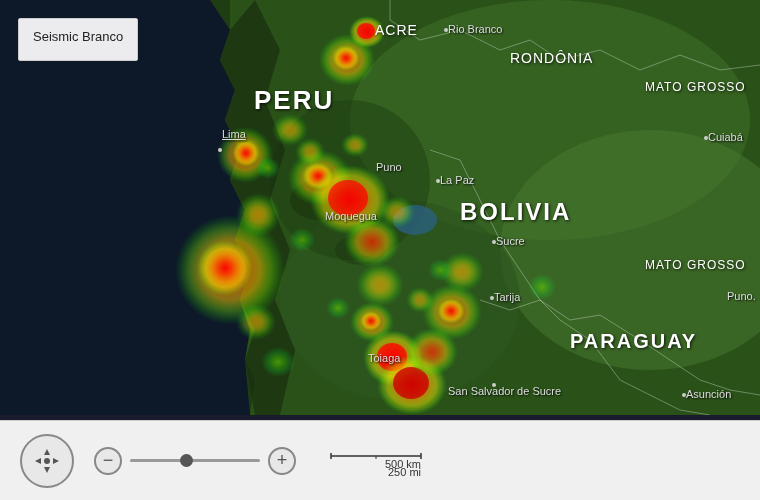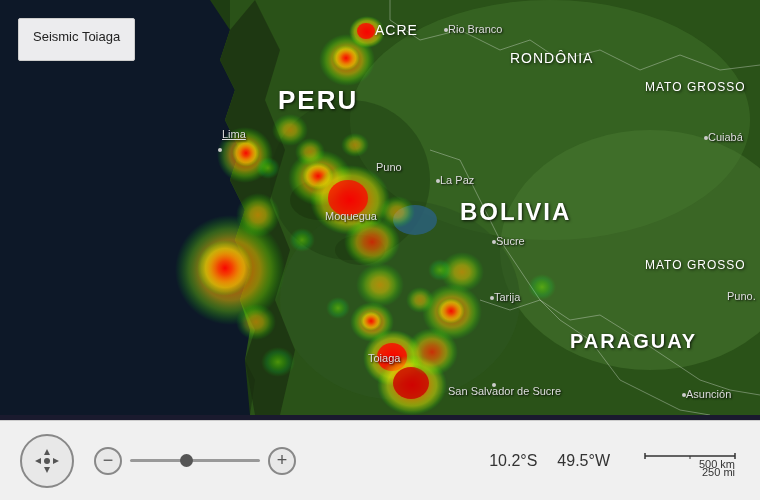--- a/index.html
+++ b/index.html
@@ -321,21 +321,21 @@
     <ellipse cx="397" cy="212" rx="18" ry="16" fill="url(#g-m)" opacity="0.7"></ellipse>
 
     <ellipse cx="268" cy="168" rx="12" ry="11" fill="url(#g-lm)" opacity="0.65"></ellipse>
     <ellipse cx="302" cy="240" rx="13" ry="12" fill="url(#g-lm)" opacity="0.6"></ellipse>
     <ellipse cx="338" cy="308" rx="12" ry="11" fill="url(#g-lm)" opacity="0.62"></ellipse>
     <ellipse cx="420" cy="300" rx="14" ry="13" fill="url(#g-m)" opacity="0.68"></ellipse>
     <ellipse cx="440" cy="270" rx="12" ry="11" fill="url(#g-lm)" opacity="0.6"></ellipse>
     <ellipse cx="355" cy="145" rx="14" ry="12" fill="url(#g-m)" opacity="0.7"></ellipse>
   </svg>
 
-  <div class="country-label" style="left:278px;top:85px;font-size:26px;">PERU</div>
+  <div class="country-label" style="left:254px;top:85px;font-size:26px;">PERU</div>
   <div class="country-label" style="left:570px;top:330px;font-size:20px;">PARAGUAY</div>
   <div class="country-label" style="left:460px;top:198px;font-size:24px;">BOLIVIA</div>
   <div class="country-label" style="left:375px;top:22px;font-size:14px;font-weight:normal;letter-spacing:1px;">ACRE</div>
   <div class="country-label" style="left:510px;top:50px;font-size:14px;font-weight:normal;letter-spacing:1px;">RONDÔNIA</div>
   <div class="country-label" style="left:645px;top:80px;font-size:12px;font-weight:normal;letter-spacing:1px;">MATO GROSSO</div>
   <div class="country-label" style="left:645px;top:258px;font-size:12px;font-weight:normal;letter-spacing:1px;">MATO GROSSO</div>
 
   <div class="city-dot" style="left:218px;top:148px;"></div>
   <div class="city-label" style="left:222px;top:128px;text-decoration:underline;">Lima</div>
 
@@ -359,21 +359,21 @@
 
   <div class="city-dot" style="left:492px;top:383px;"></div>
   <div class="city-label" style="left:448px;top:385px;">San Salvador de Sucre</div>
 
   <div class="city-label" style="left:368px;top:352px;">Toiaga</div>
   <div class="city-label" style="left:325px;top:210px;">Moquegua</div>
   <div class="city-label" style="left:376px;top:161px;">Puno</div>
   <div class="city-label" style="left:727px;top:290px;">Puno.</div>
 
   <div id="legend">
-    <div id="legend-title">Seismic Toiaga</div>
+    <div id="legend-title">Seismic Branco</div>
   </div>
 </div>
 
 <div id="controls-bar">
 
   <div id="pan-control">
     <svg viewBox="0 0 32 32" fill="none" xmlns="http://www.w3.org/2000/svg">
 
       <circle cx="16" cy="16" r="15" stroke="#888" stroke-width="0" fill="none"></circle>
 
@@ -394,24 +394,20 @@
       <span>−</span>
     </div>
     <div id="zoom-slider">
       <div id="zoom-thumb"></div>
     </div>
     <div class="zoom-btn">
       <span>+</span>
     </div>
   </div>
 
-  <div id="coordinates">
-    <span>10.2°S</span>
-    <span>49.5°W</span>
-  </div>
 
   <div id="scale-bar">
     <svg width="100" height="30">
 
       <line x1="5" y1="10" x2="95" y2="10" stroke="#333" stroke-width="1.5"></line>
       <line x1="5" y1="7" x2="5" y2="13" stroke="#333" stroke-width="1.5"></line>
       <line x1="95" y1="7" x2="95" y2="13" stroke="#333" stroke-width="1.5"></line>
       <line x1="50" y1="10" x2="50" y2="13" stroke="#333" stroke-width="1"></line>
       <text x="95" y="22" text-anchor="end" font-size="11" fill="#333">500 km</text>
       <text x="95" y="30" text-anchor="end" font-size="11" fill="#333">250 mi</text>

